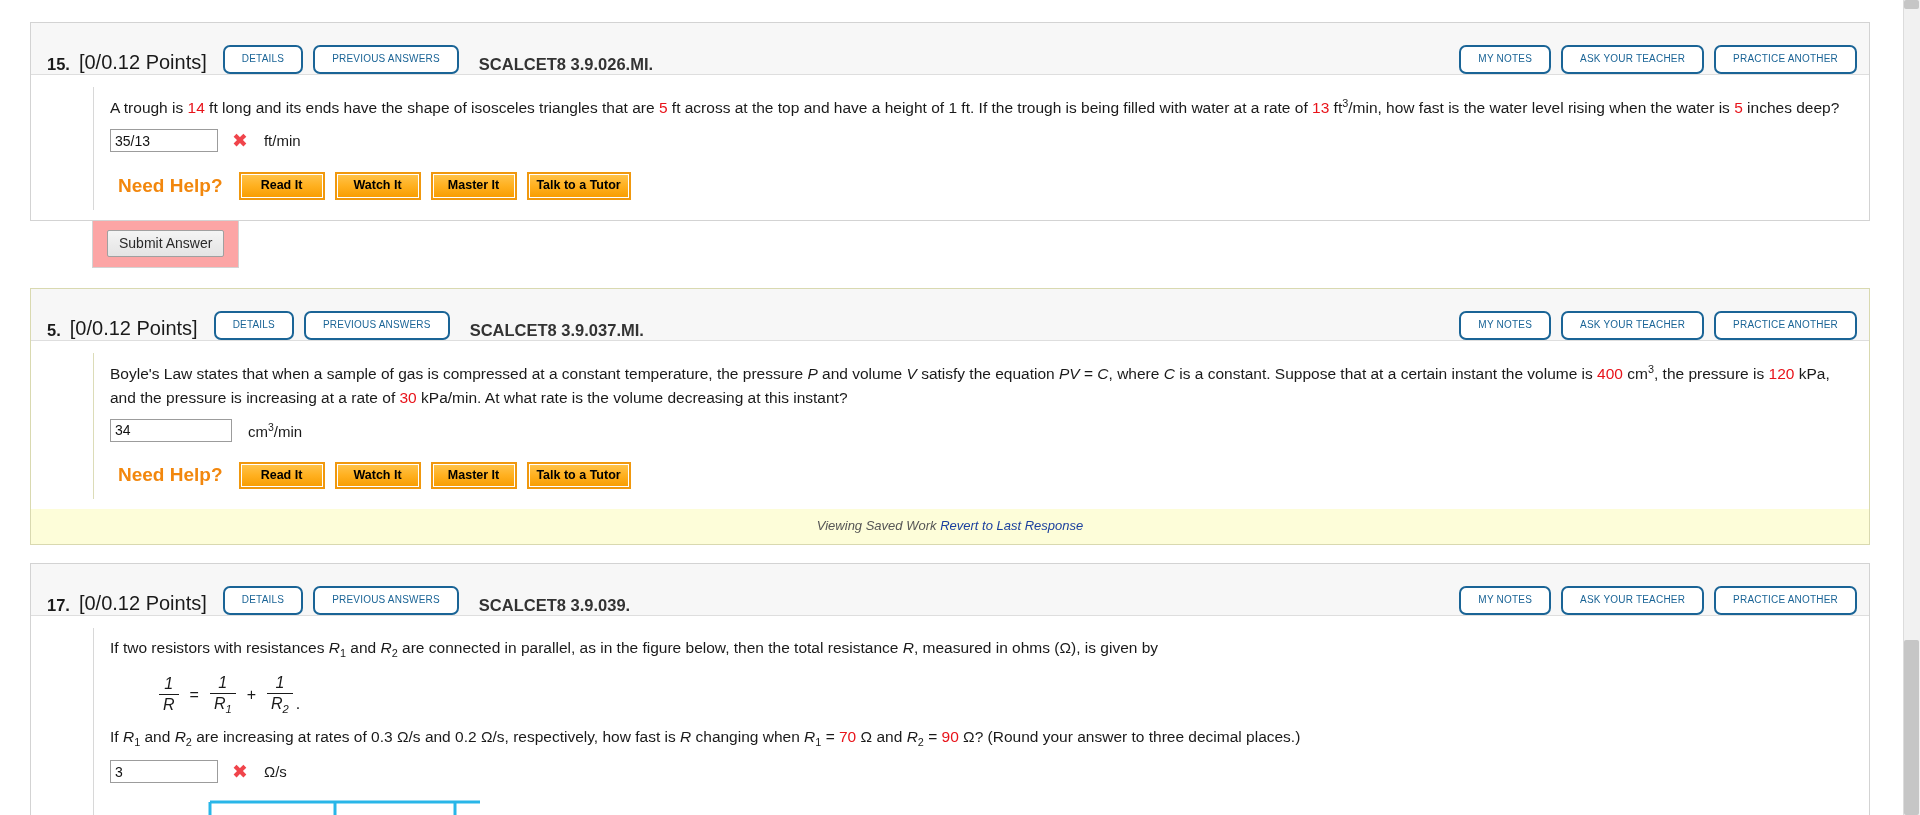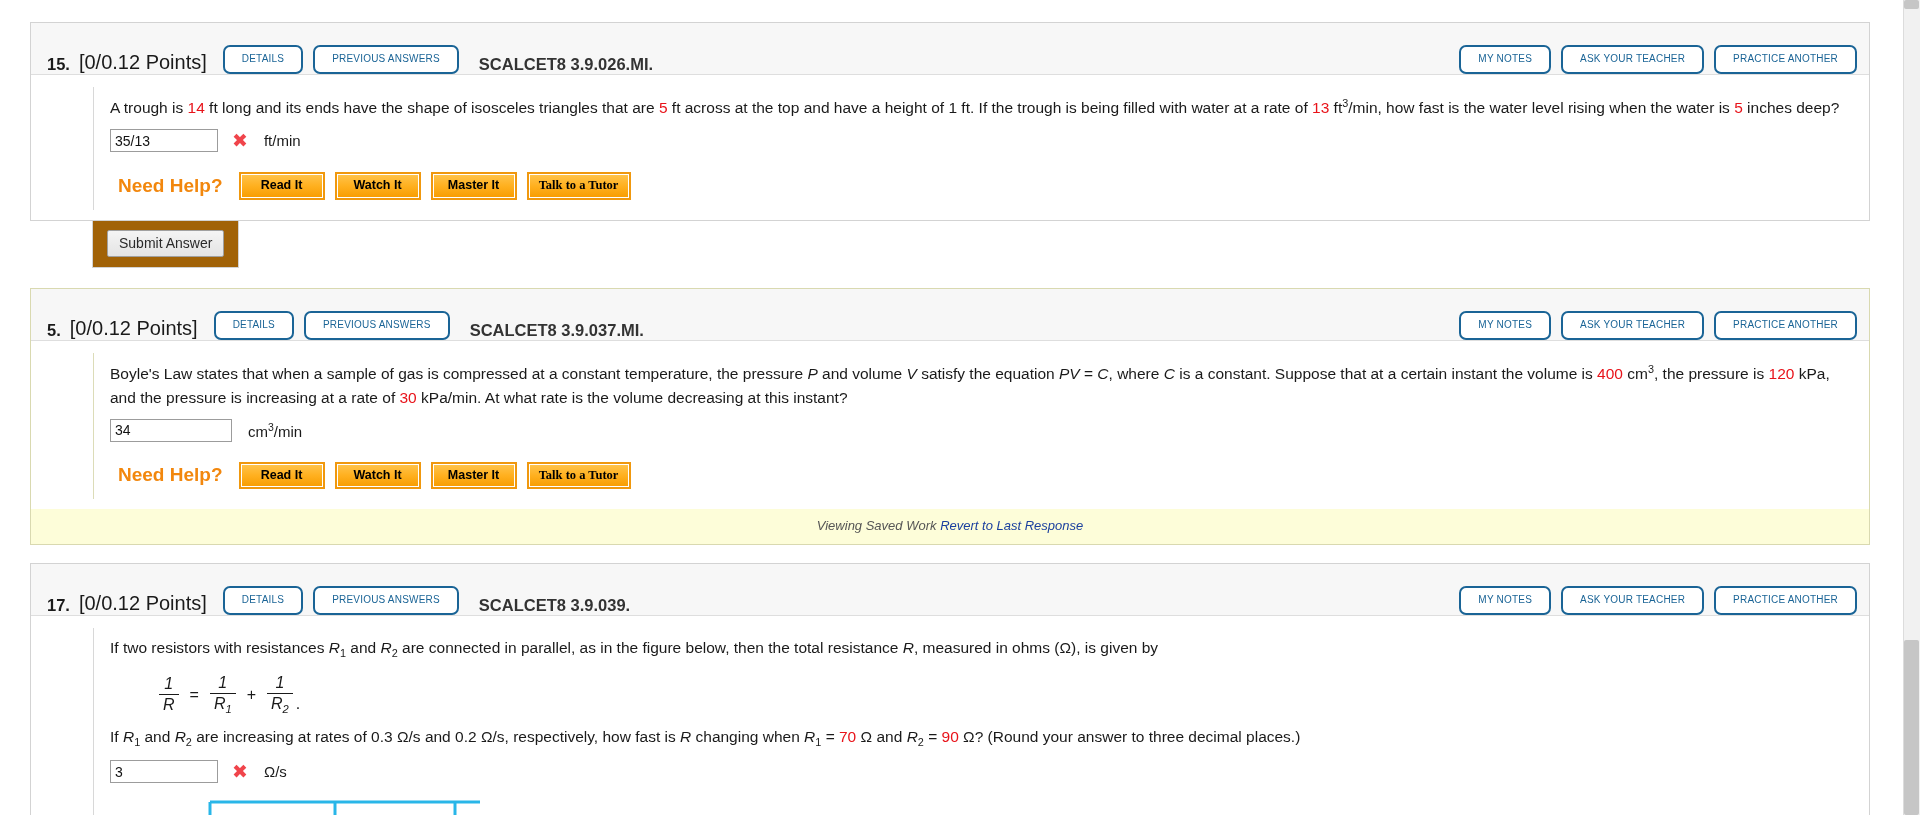--- a/index.html
+++ b/index.html
@@ -155,33 +155,33 @@
     font-weight: bold;
     font-size: 12.5px;
     padding: 4px 0 5px 0;
     width: 86px;
     text-align: center;
     margin-right: 10px;
     cursor: pointer;
     font-family: "Liberation Sans", sans-serif;
     line-height: 1.15;
   }
-  .helpbtn.wide { width: 104px; font-family: Liberation Serif, serif; }
+  .helpbtn.wide { width: 104px; }
 
   
   .submitwrap {
     display: flex;
     align-items: center;
   }
   .submitcell {
     border: 1px solid #d3d3d3;
     border-top: none;
     padding: 9px 14px 10px 14px;
     margin-left: 62px;
-    background: #a16207;
+    background: #fca5a5;
   }
   .submitbtn {
     background: linear-gradient(to bottom, #f4f4f4, #e4e4e4);
     border: 1px solid #a0a0a0;
     border-radius: 2px;
     font-size: 14px;
     padding: 4px 11px 5px 11px;
     color: #2a2a2a;
     cursor: pointer;
     font-family: "Liberation Sans", sans-serif;

